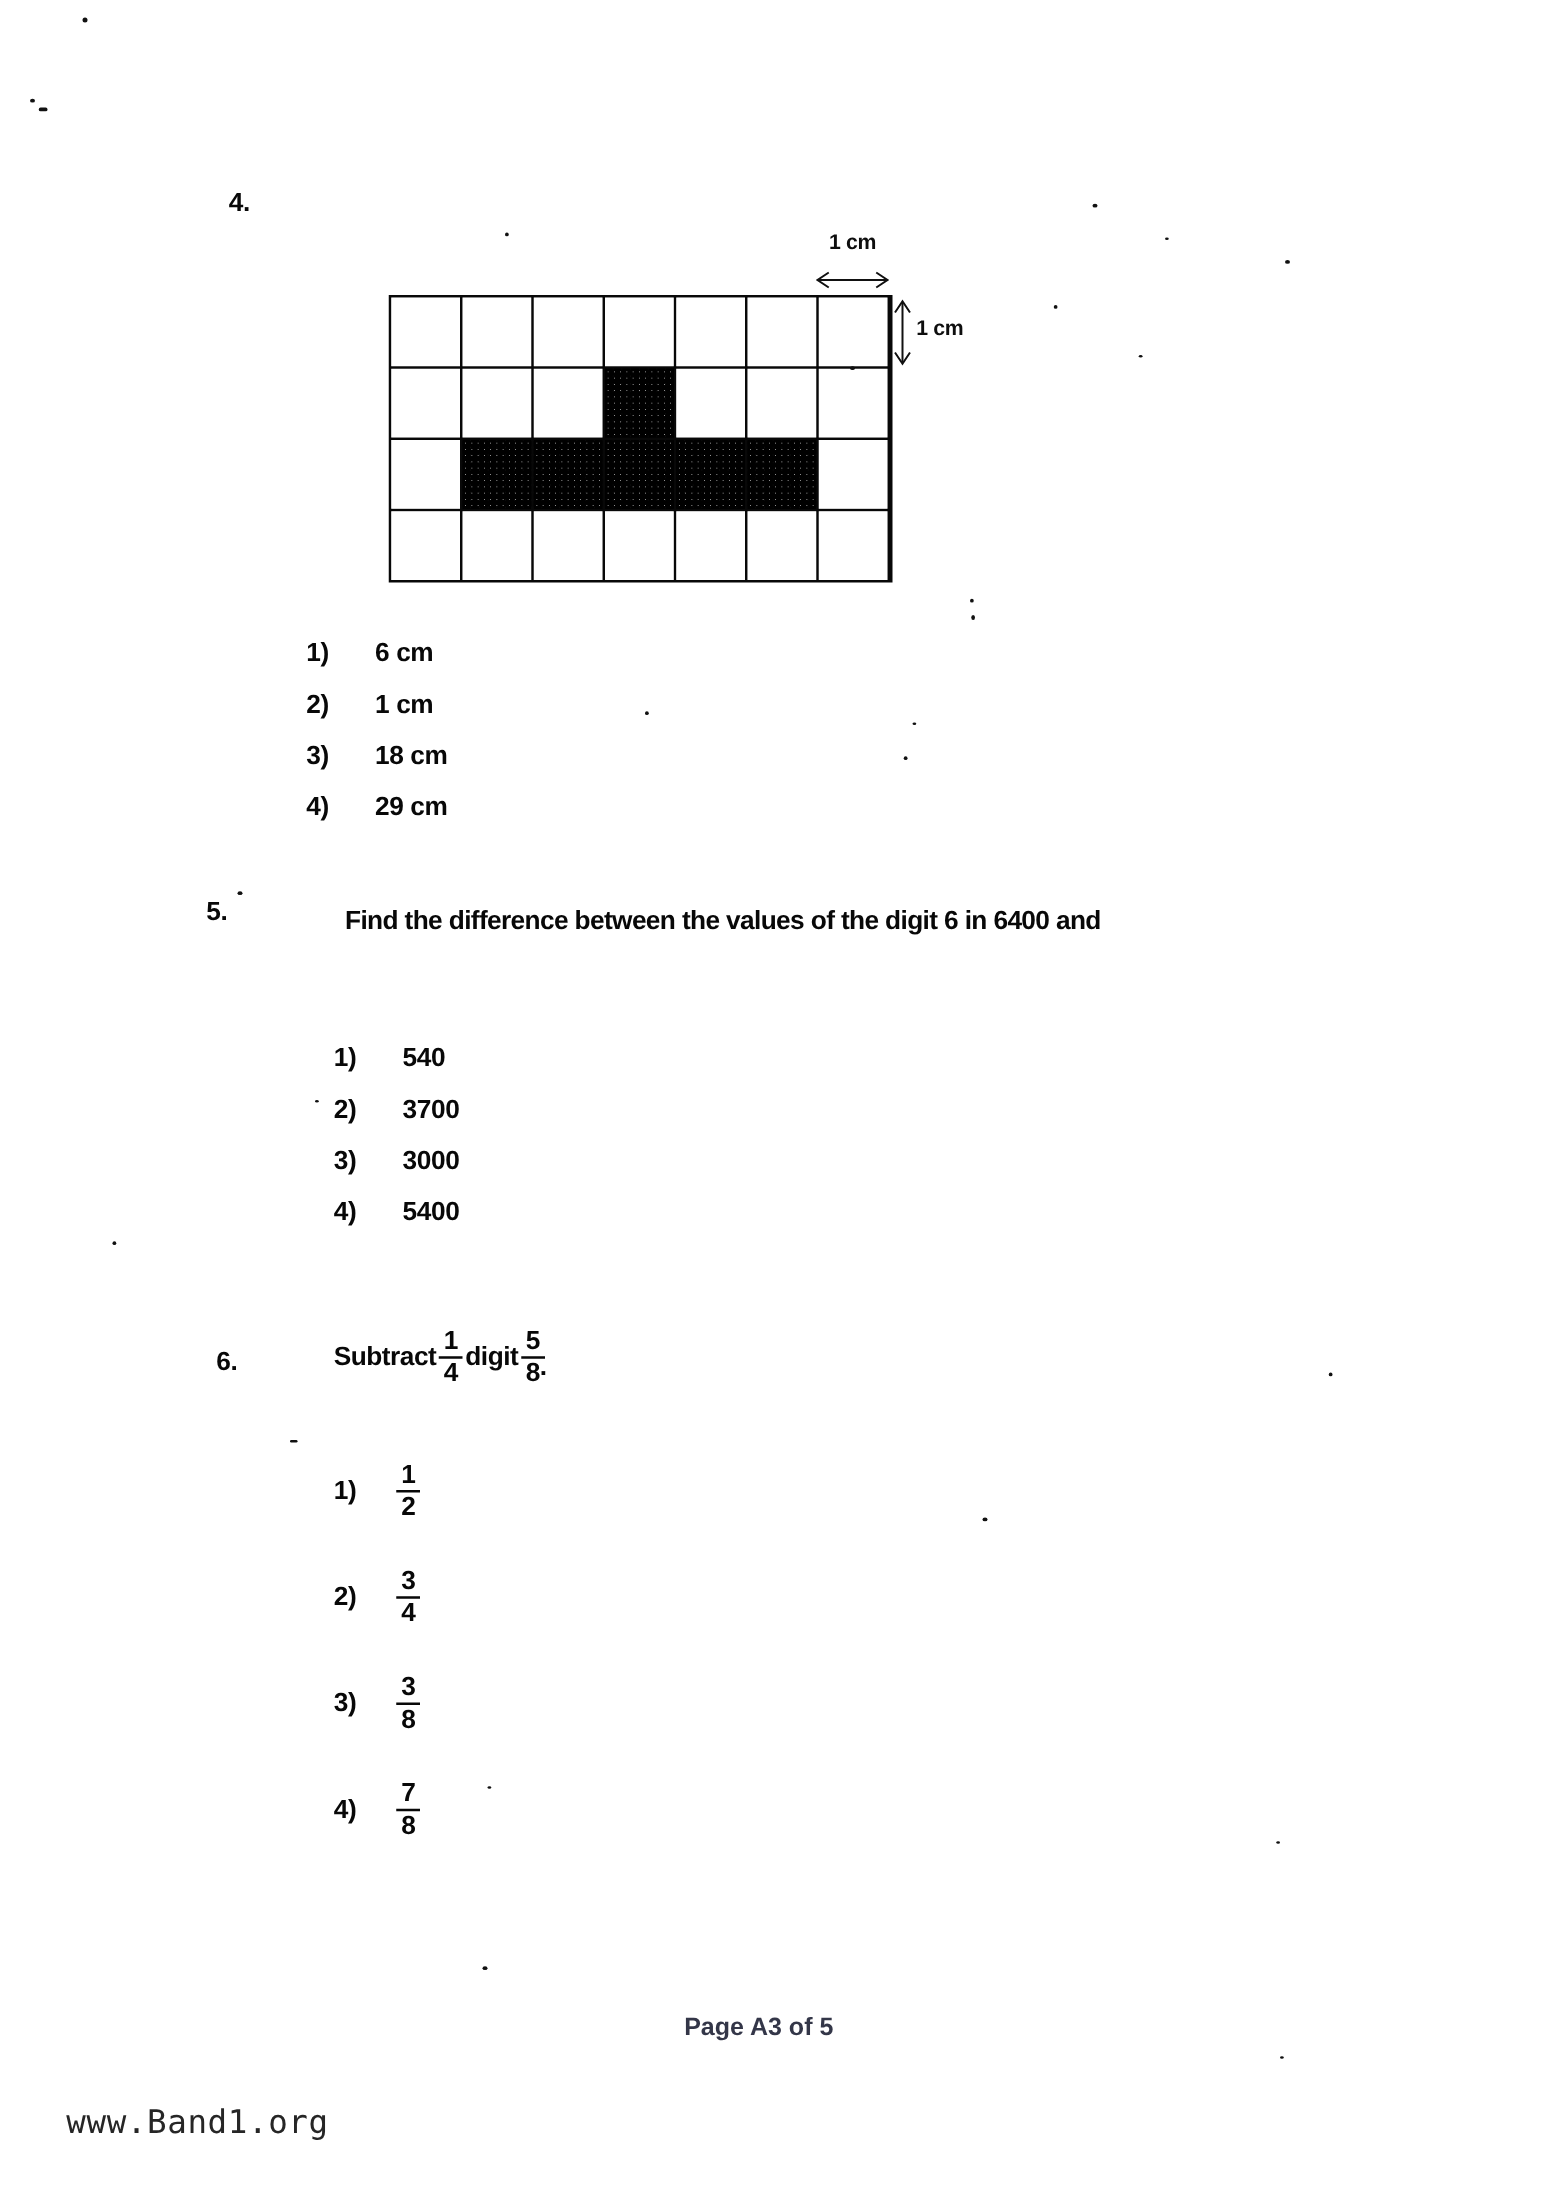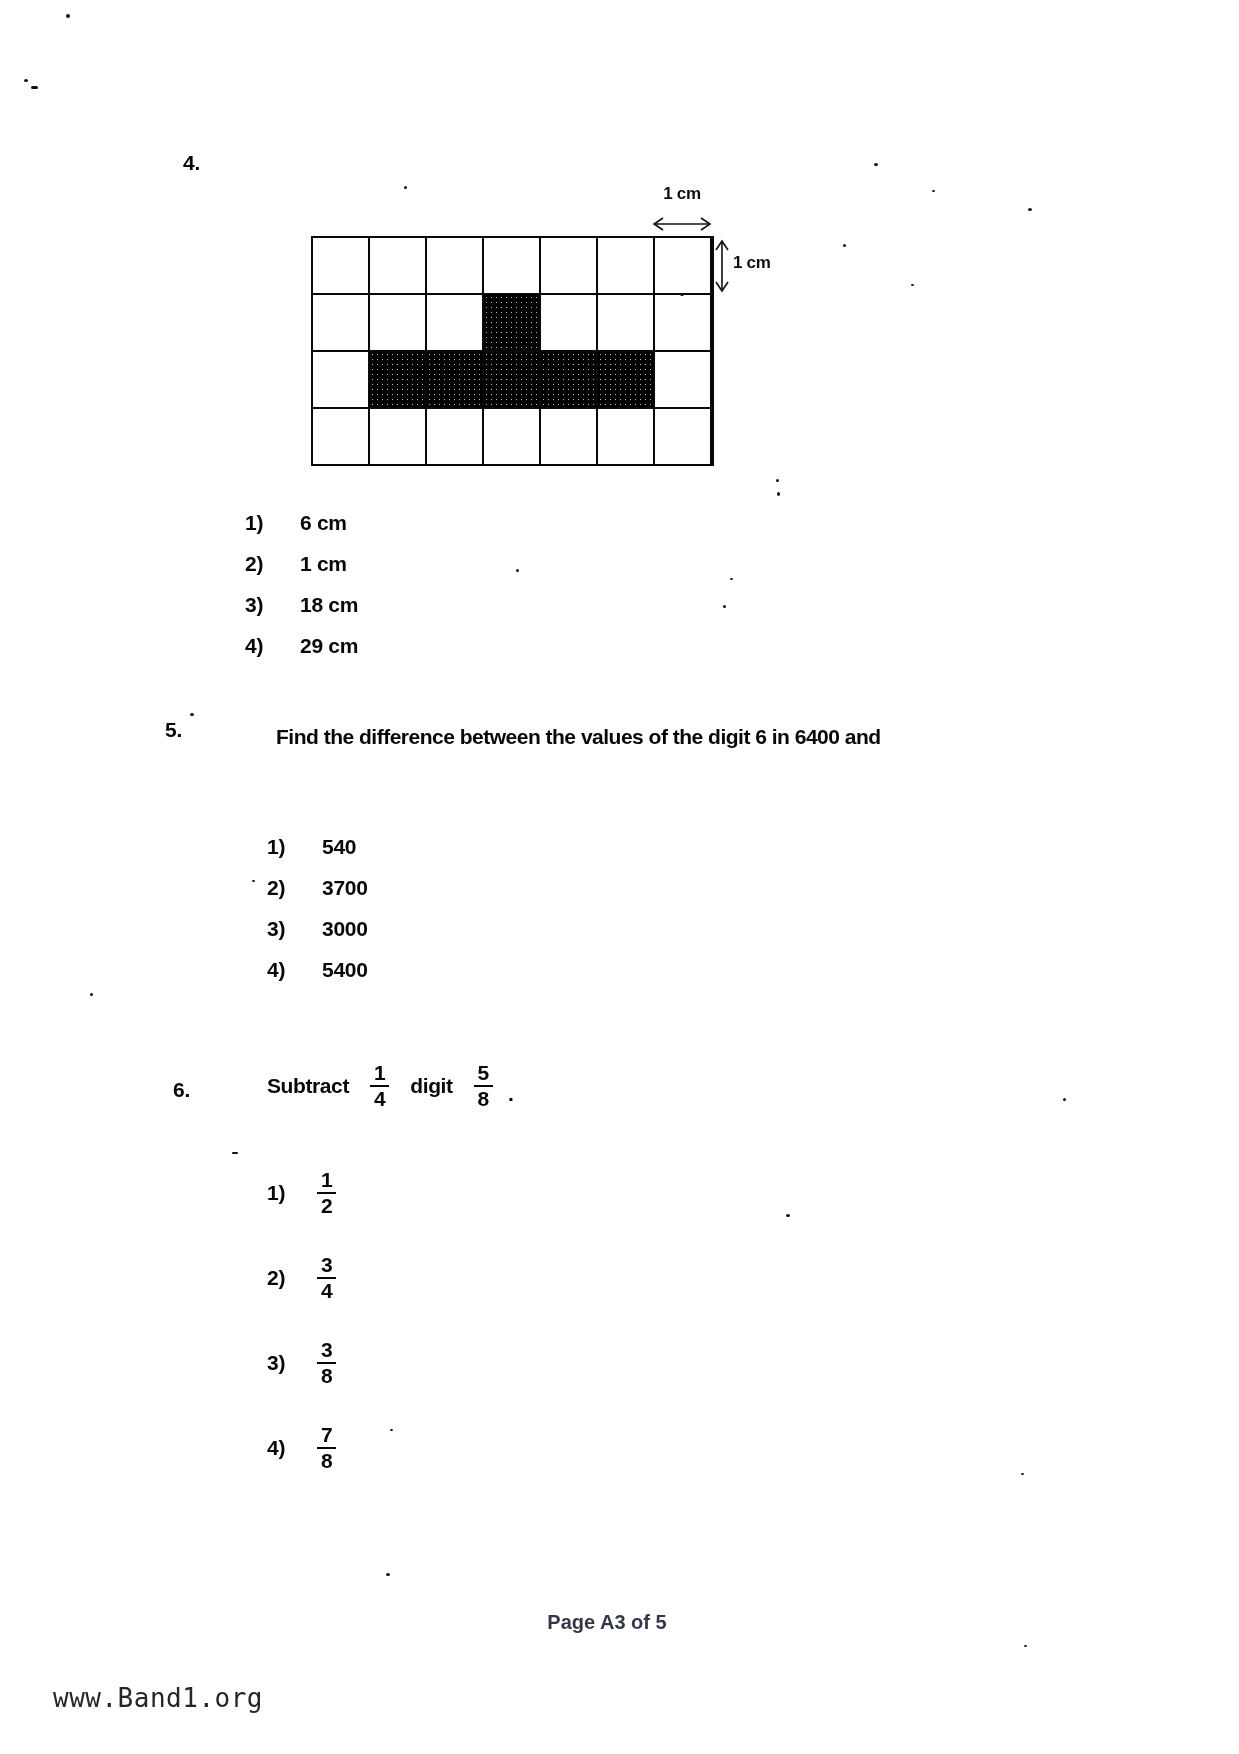--- a/index.html
+++ b/index.html
@@ -33,21 +33,21 @@
   .arrow svg{display:block;}
   
   .options{position:absolute;}
   .opt-row{display:flex;align-items:center;line-height:22px;margin-bottom:19px;font-size:21px;font-weight:bold;letter-spacing:-0.3px;}
   .opt-label{width:55px;flex:0 0 55px;}
   .opt-value{white-space:nowrap;}
   
   .fraction{display:inline-flex;flex-direction:column;align-items:center;font-size:21px;font-weight:bold;line-height:22px;}
   .fraction .den{border-top:2px solid #1a1a1a;padding:1px 4px 0;}
   .fraction .num{padding:0 4px 1px;}
-  #q6-stem{position:absolute;left:267px;top:1058px;height:56px;display:flex;align-items:center;gap:21px;
+  #q6-stem{position:absolute;left:267px;top:1058px;height:56px;display:flex;align-items:center;gap:2px;
     font-size:21px;font-weight:bold;letter-spacing:-0.4px;}
   #q6-stem .suffix{align-self:flex-end;margin-bottom:8px;margin-left:-6px;}
   #q6-options .opt-row{height:56px;margin-bottom:29px;}
   #q6-options .opt-label{width:50px;flex:0 0 50px;}
   
   #page-footer{position:absolute;left:507px;top:1611px;width:200px;text-align:center;
     font-size:20px;font-weight:bold;color:#0f172a;letter-spacing:0px;opacity:.8;}
   #watermark{position:absolute;left:53px;top:1683px;font-family:"DejaVu Sans Mono",monospace;
     font-size:26px;color:#262626;letter-spacing:0.5px;text-align:right;}
   

